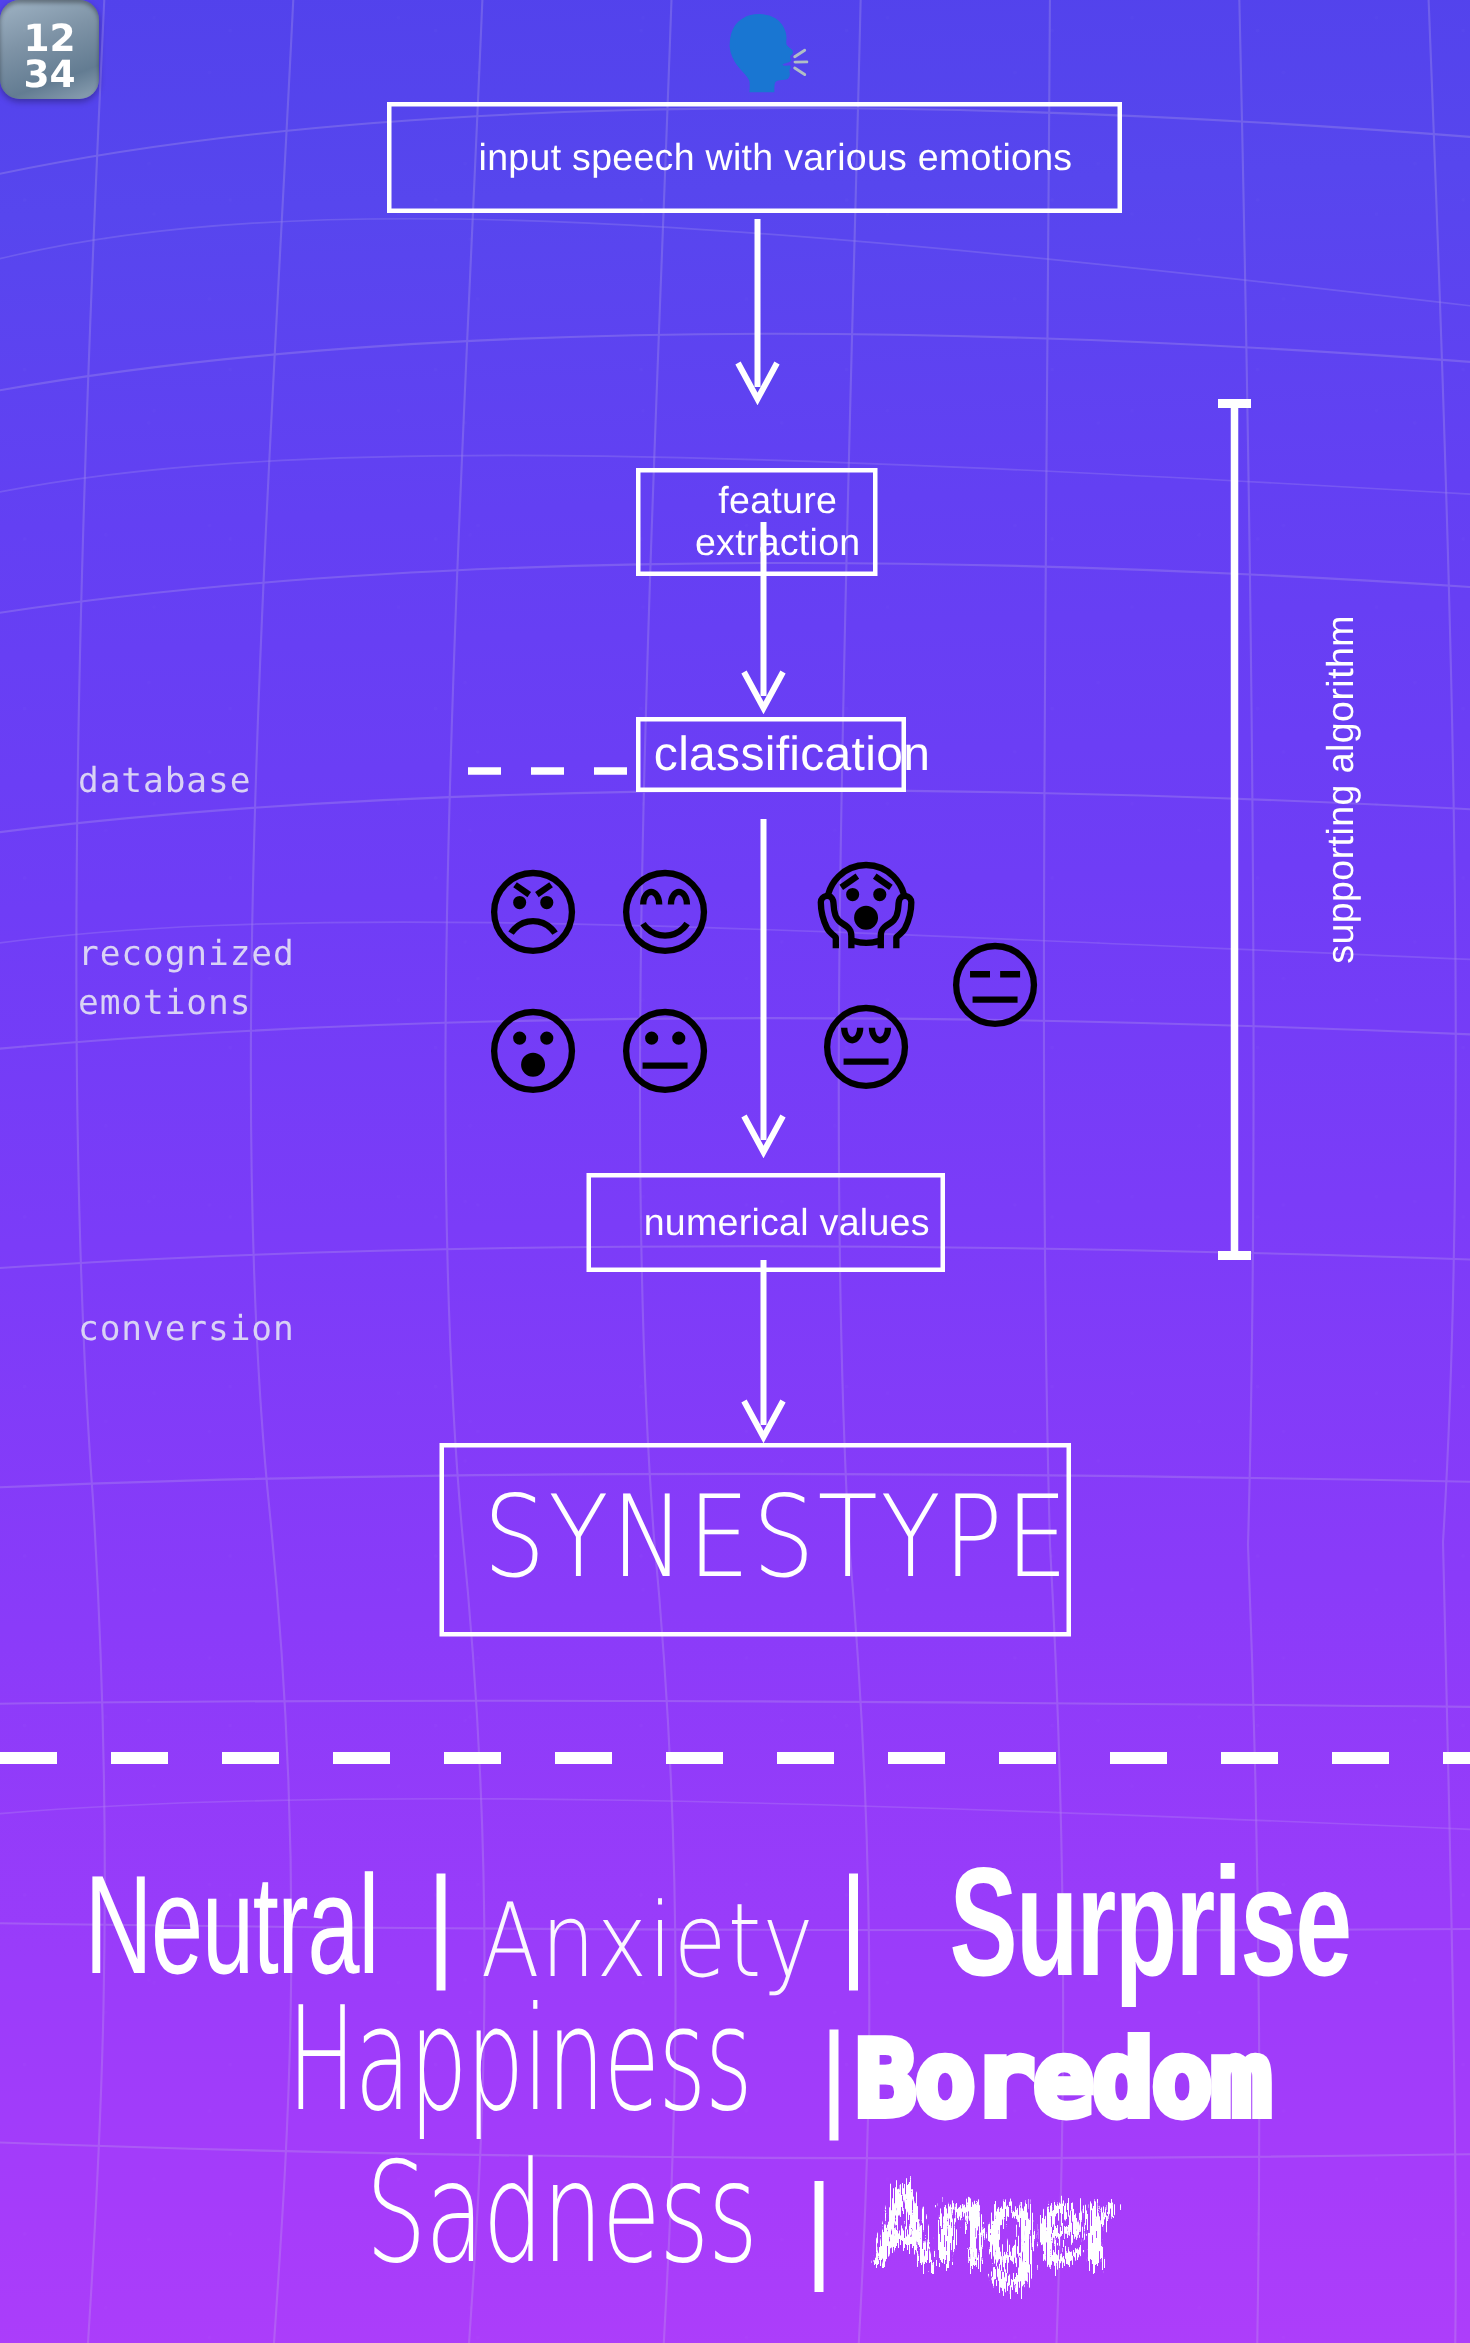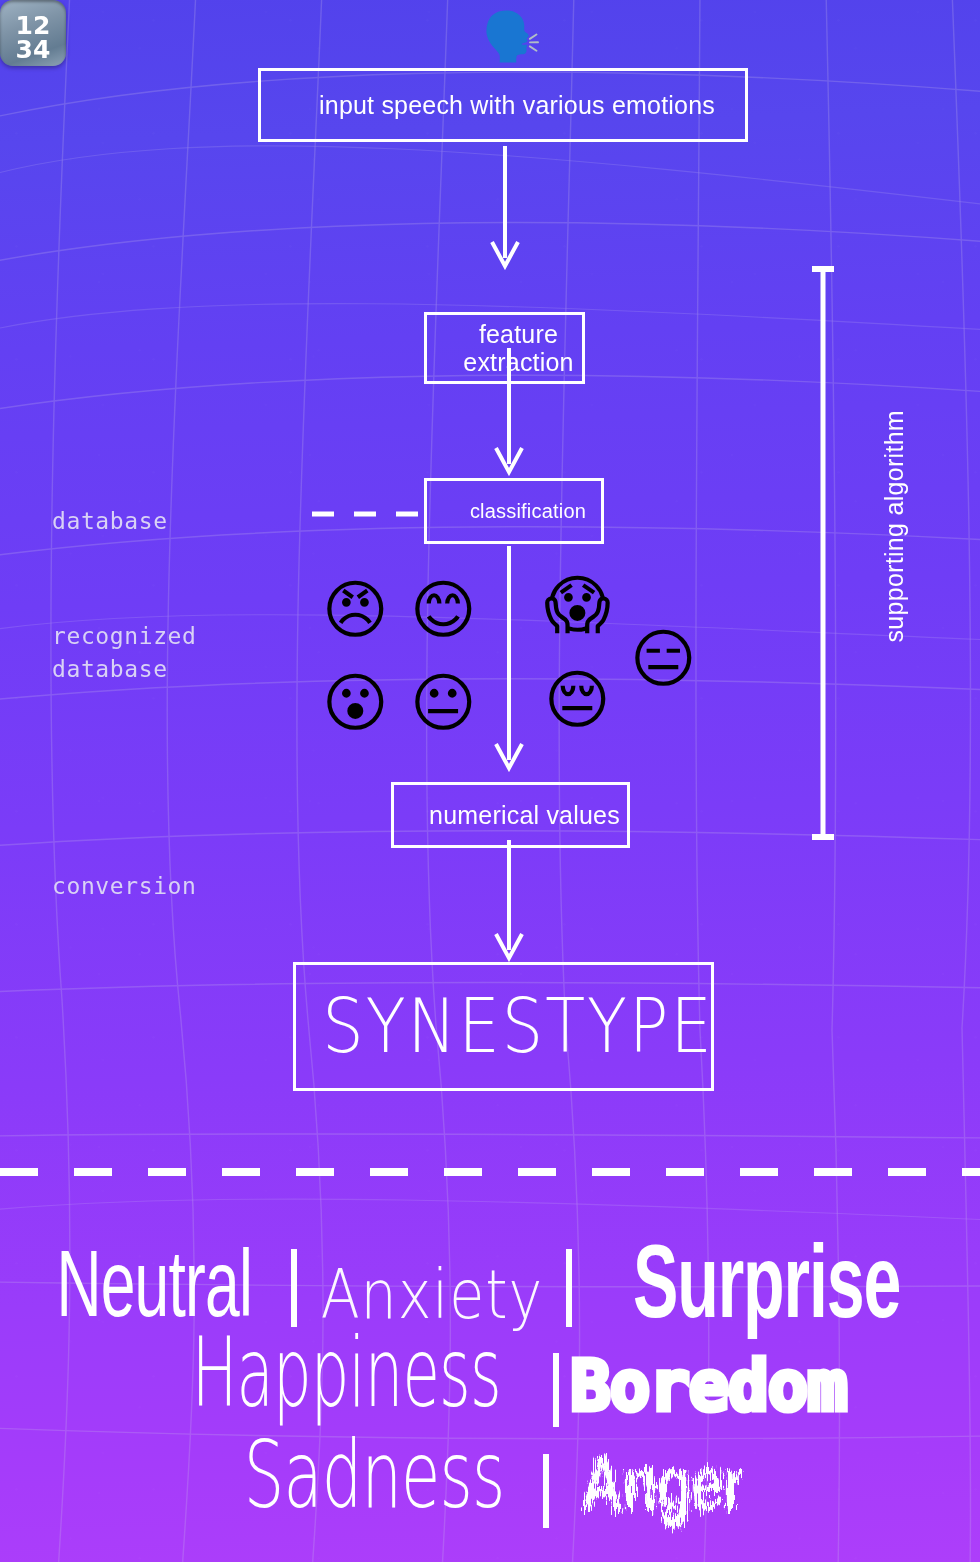--- a/index.html
+++ b/index.html
@@ -63,22 +63,22 @@
   #box-input{
     left:258px;top:68px;width:490px;height:74px;
     font-size:25px;
   }
   #box-feature{
     left:424px;top:272px;width:161px;height:72px;
     font-size:25px;
     margin-top:40px;
   }
   #box-classification{
-    left:424px;top:478px;width:180px;height:66px;
-    font-size:20px;
+    left:424px;top:478px;width:180px;height:50px;
+    font-size:32px;
   }
   #box-numerical{
     left:391px;top:770px;width:239px;height:66px;
     font-size:25px;
     margin-top:12px;
   }
   #box-synestype{
     left:293px;top:962px;width:421px;height:129px;
     font-size:68px;
     font-weight:300;
@@ -318,21 +318,21 @@
       <span>12</span>
       <span>34</span>
     </div>
   </div>
 
   <svg class="abs" style="left:312px;top:508px;width:116px;height:12px;" viewBox="0 0 116 12" aria-hidden="true">
     <line x1="0" y1="6" x2="116" y2="6" stroke="#fff" stroke-width="5" stroke-dasharray="22 20"></line>
   </svg>
 
   <div class="side-label" id="lbl-recognized">recognized
-database</div>
+emotions</div>
 
   <div id="emoji-layer">
       <div class="emoji" style="left: 322px; top: 578px; font-size: 64px;">😠</div>
       <div class="emoji" style="left: 410px; top: 578px; font-size: 64px;">😊</div>
       <div class="emoji" style="left: 544px; top: 573px; font-size: 64px;">😱</div>
       <div class="emoji" style="left: 630px; top: 627px; font-size: 64px;">😑</div>
       <div class="emoji" style="left: 322px; top: 671px; font-size: 64px;">😮</div>
       <div class="emoji" style="left: 410px; top: 671px; font-size: 64px;">😐</div>
       <div class="emoji" style="left: 544px; top: 668px; font-size: 64px;">😔</div>
     </div>

